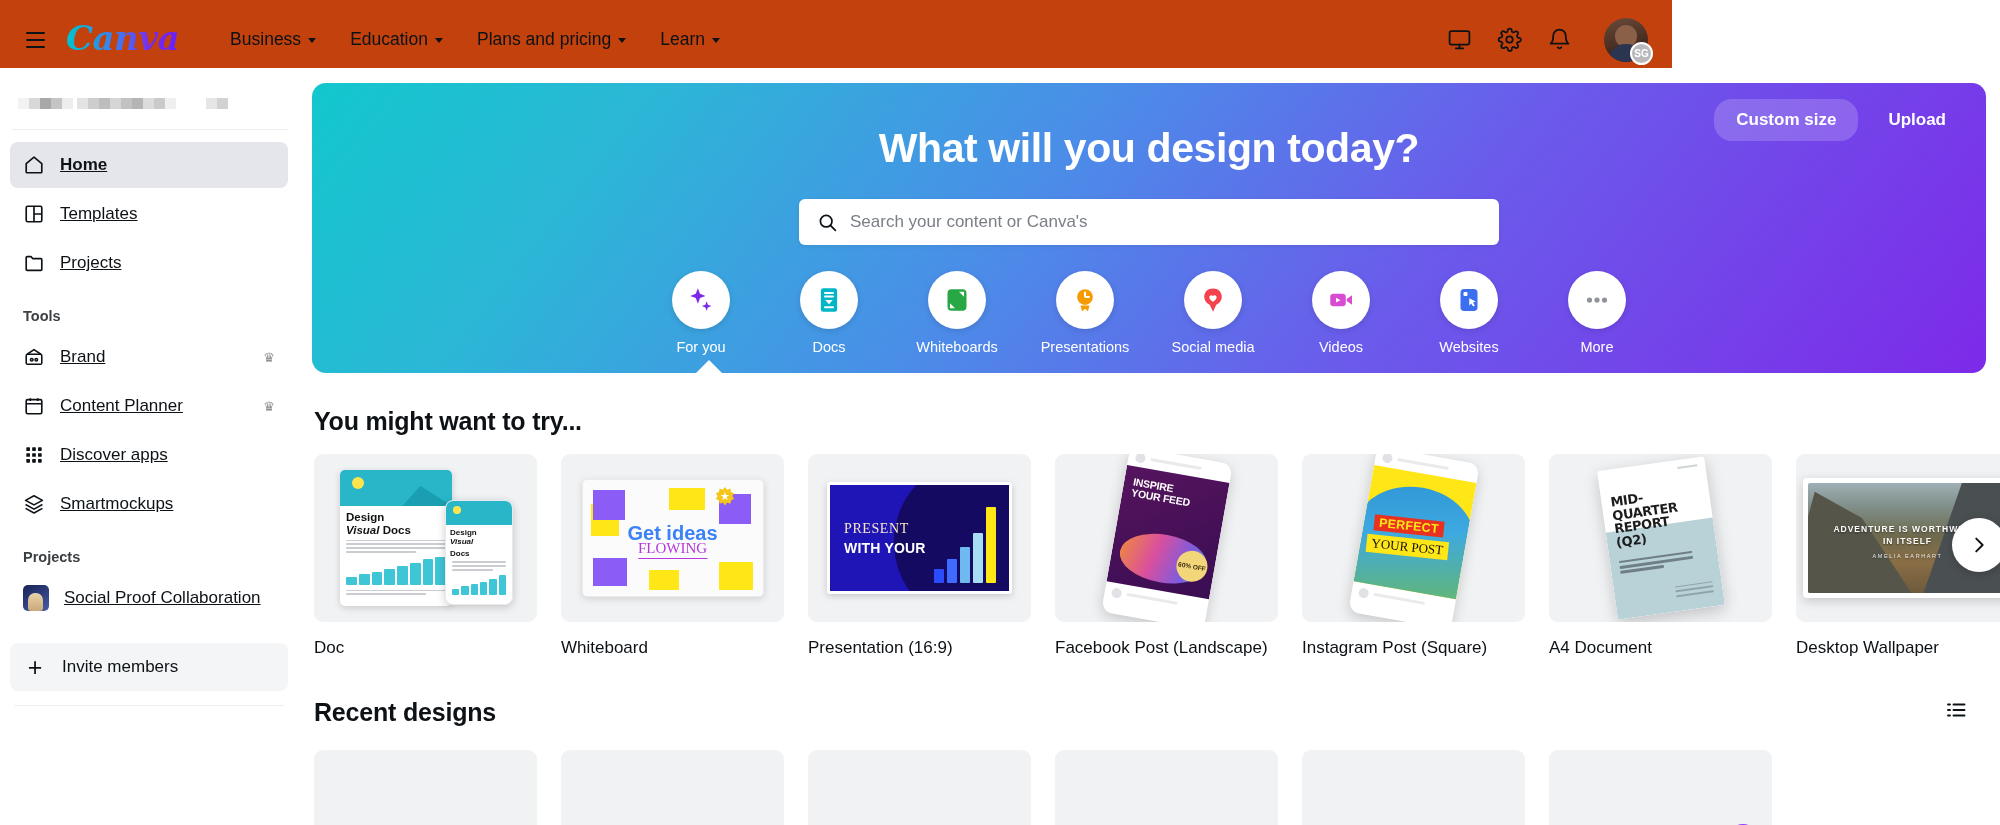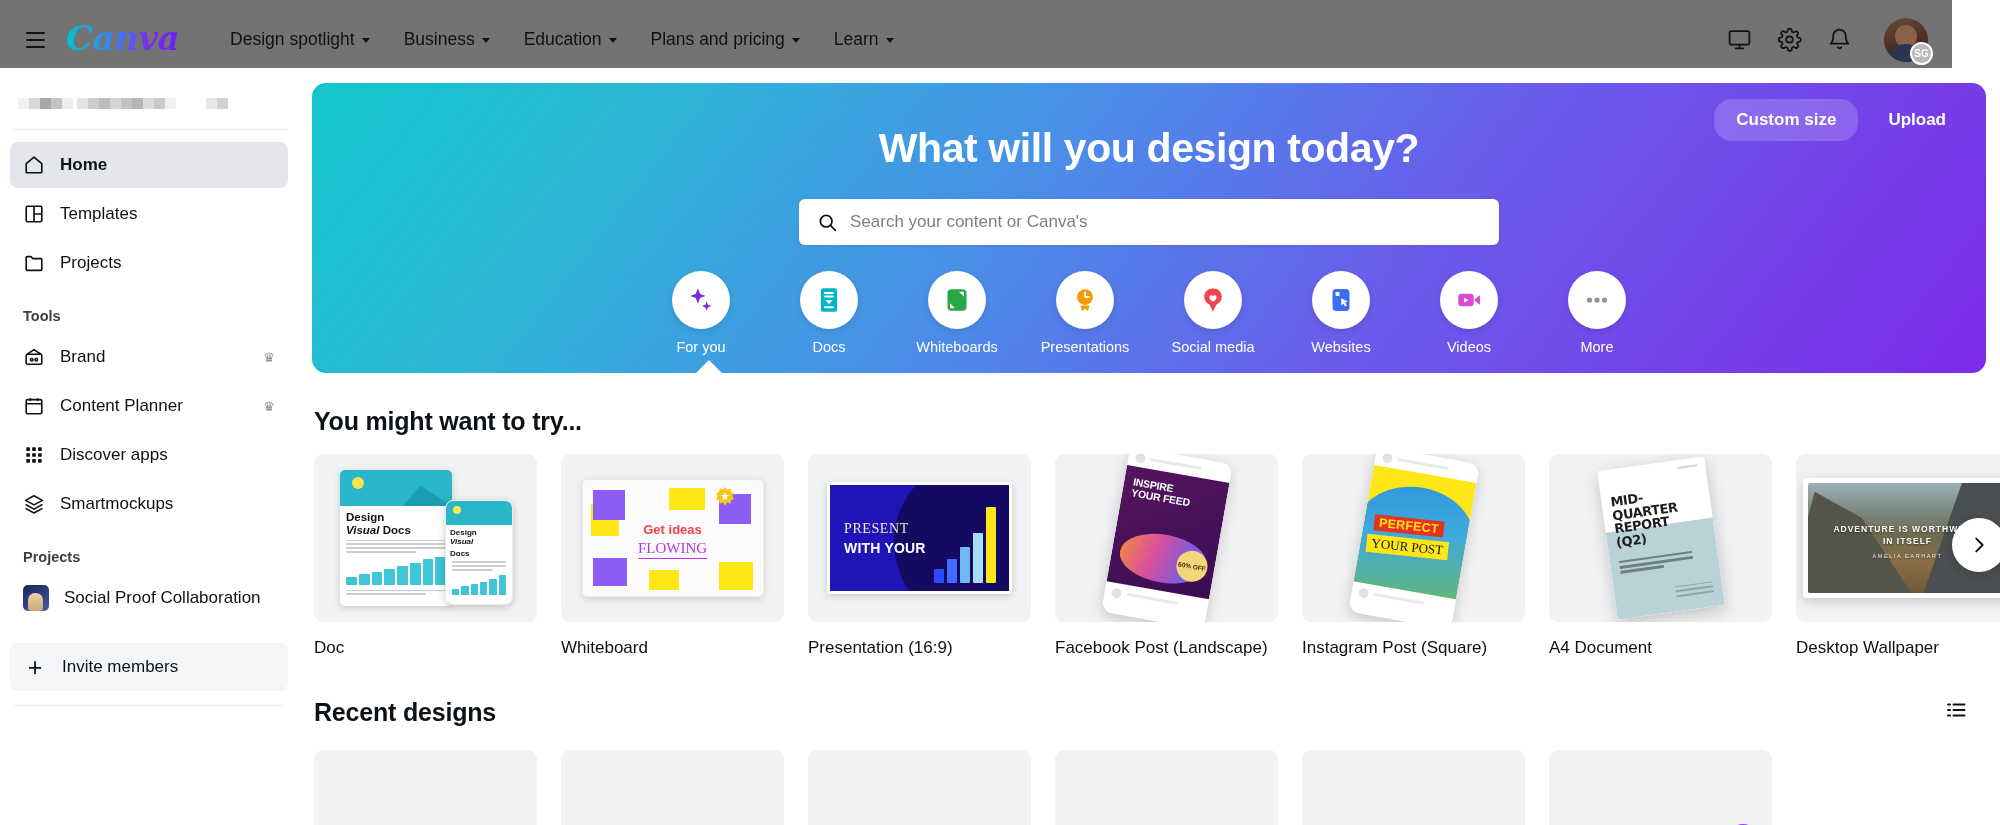--- a/index.html
+++ b/index.html
@@ -6,24 +6,24 @@
   html, body { width: 2000px; height: 825px; overflow: hidden; }
   body {
     font-family: "Liberation Sans", sans-serif;
     background: #ffffff;
     color: #0d1216;
     -webkit-font-smoothing: antialiased;
   }
 
   
   .topnav {
-    height: 68px; width: 1952px;
+    height: 68px; width: 1672px;
     display: flex; align-items: center;
     padding: 11px 24px 0 18px;
-    background: #737373;
+    background: #c2410c;
     position: relative; z-index: 40;
   }
   .hamburger {
     width: 34px; height: 34px; margin-right: 14px;
     display: flex; flex-direction: column; justify-content: center;
     align-items: center; gap: 5px; cursor: pointer; border-radius: 6px;
   }
   .hamburger i { display: block; width: 19px; height: 2px; background: #0d1216; border-radius: 2px; }
 
   .logo {
@@ -107,21 +107,21 @@
   .px i { display: inline-block; width: 11px; height: 11px; }
 
   .side-item {
     display: flex; align-items: center; gap: 15px;
     height: 46px; padding: 0 13px; border-radius: 8px;
     font-size: 17px; font-weight: 400; color: #0d1216;
     cursor: pointer; margin-bottom: 3px;
   }
   .side-item.active { background: #e4e6eb; font-weight: 700; }
   .side-item svg { flex: 0 0 auto; display: block; }
-  .side-label { flex: 1; white-space: nowrap; overflow: hidden; text-overflow: ellipsis; }
+  .side-label { flex: 1; white-space: nowrap; overflow: hidden; text-overflow: ellipsis; text-decoration: underline; }
   .crown { margin-left: auto; color: #8a8d91; font-size: 13px; line-height: 1; }
 
   .side-section {
     font-size: 14.5px; font-weight: 700; color: #3c4043;
     padding: 0 13px; margin: 22px 0 10px 0;
   }
   .thumb-star {
     width: 26px; height: 26px; border-radius: 5px; flex: 0 0 auto;
     background: linear-gradient(150deg, #1a2456 0%, #2c3b7a 45%, #4a5ba8 100%);
     position: relative; overflow: hidden;
@@ -262,21 +262,21 @@
   .doc-b .ti { font-size: 8px; font-weight: 700; font-style: italic; margin-left: 4px; color: #111; }
 
   .wb-art {
     width: 182px; height: 118px; background: #fbfbfc; border-radius: 5px;
     box-shadow: 0 2px 7px rgba(0,0,0,0.14); position: relative; overflow: hidden;
     border: 1px solid #ebecee;
   }
   .sticky { position: absolute; }
   .wb-txt1 {
     position: absolute; left: 50%; top: 42px; transform: translateX(-50%);
-    font-size: 13px; font-weight: 700; color: #ef4444; white-space: nowrap;
+    font-size: 20px; font-weight: 700; color: #3b82f6; white-space: nowrap;
   }
   .wb-txt2 {
     position: absolute; left: 50%; top: 60px; transform: translateX(-50%);
     font-family: "Liberation Serif", serif;
     font-size: 15px; color: #b537e0; white-space: nowrap;
     border-bottom: 1.5px solid #b537e0; padding-bottom: 1px;
   }
   .star-badge {
     position: absolute; right: 28px; top: 7px; width: 19px; height: 19px;
     background: #f5c518; color: #fff; font-size: 11px;
@@ -410,24 +410,20 @@
 
 <div class="topnav">
   <div class="hamburger">
       <i></i>
       <i></i>
       <i></i>
     </div>
   <div class="logo">Canva</div>
 
   <div class="navlinks">
-    <div class="navlink">
-      <span>Design spotlight</span>
-      <span class="caret"></span>
-    </div>
     <div class="navlink">
       <span>Business</span>
       <span class="caret"></span>
     </div>
     <div class="navlink">
       <span>Education</span>
       <span class="caret"></span>
     </div>
     <div class="navlink">
       <span>Plans and pricing</span>
@@ -630,37 +626,37 @@
               <path d="M12 2.8c-4.1 0-7 2.8-7 6.6 0 3.2 2.2 5.4 4.4 6.3L12 21.4l2.6-5.7c2.2-.9 4.4-3.1 4.4-6.3 0-3.8-2.9-6.6-7-6.6z" fill="#f4434d"></path>
               <path d="M12 13.4c-.2 0-2.9-1.8-2.9-3.6 0-1 .8-1.7 1.6-1.7.6 0 1.1.4 1.3.8.2-.4.7-.8 1.3-.8.8 0 1.6.7 1.6 1.7 0 1.8-2.7 3.6-2.9 3.6z" fill="#fff"></path>
             </svg>
           </div>
           <div class="cat-label">Social media</div>
         </div>
 
         <div class="cat">
           <div class="cat-circle">
             <svg width="30" height="30" viewBox="0 0 24 24">
+              <rect x="3.4" y="7" width="12.4" height="10" rx="2.6" fill="#d94bd1"></rect>
+              <path d="M16.6 11.2 20.8 8.2v7.6l-4.2-3z" fill="#d94bd1"></path>
+              <path d="M8 10.2l3.6 1.9L8 14z" fill="#fff"></path>
+            </svg>
+          </div>
+          <div class="cat-label">Videos</div>
+        </div>
+
+        <div class="cat">
+          <div class="cat-circle">
+            <svg width="30" height="30" viewBox="0 0 24 24">
               <rect x="5.2" y="3.2" width="13.6" height="17.6" rx="3" fill="#3b6ff0"></rect>
               <rect x="7.6" y="5.6" width="3.2" height="3.2" rx="0.8" fill="#fff"></rect>
               <path d="M12.2 10.6l5.2 2.6-2.2.7 1.5 2.5-1.4.8-1.5-2.5-1.6 1.6z" fill="#fff"></path>
             </svg>
           </div>
           <div class="cat-label">Websites</div>
-        </div>
-
-        <div class="cat">
-          <div class="cat-circle">
-            <svg width="30" height="30" viewBox="0 0 24 24">
-              <rect x="3.4" y="7" width="12.4" height="10" rx="2.6" fill="#d94bd1"></rect>
-              <path d="M16.6 11.2 20.8 8.2v7.6l-4.2-3z" fill="#d94bd1"></path>
-              <path d="M8 10.2l3.6 1.9L8 14z" fill="#fff"></path>
-            </svg>
-          </div>
-          <div class="cat-label">Videos</div>
         </div>
 
         <div class="cat">
           <div class="cat-circle">
             <svg width="30" height="30" viewBox="0 0 24 24" fill="#8f949b">
               <circle cx="6" cy="12" r="2.1"></circle>
                 <circle cx="12" cy="12" r="2.1"></circle>
                 <circle cx="18" cy="12" r="2.1"></circle>
             </svg>
           </div>

